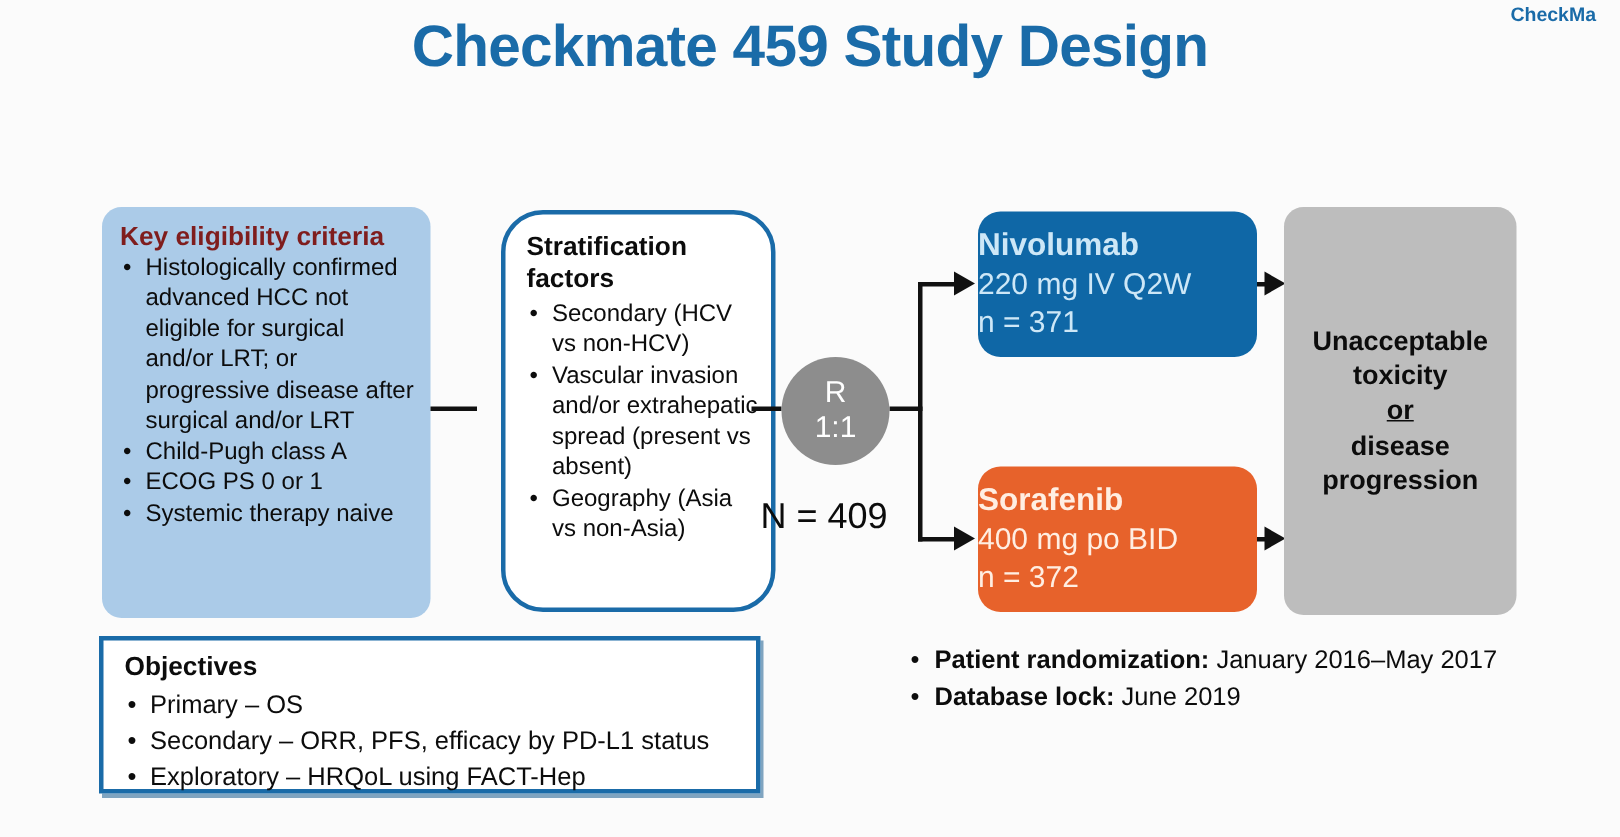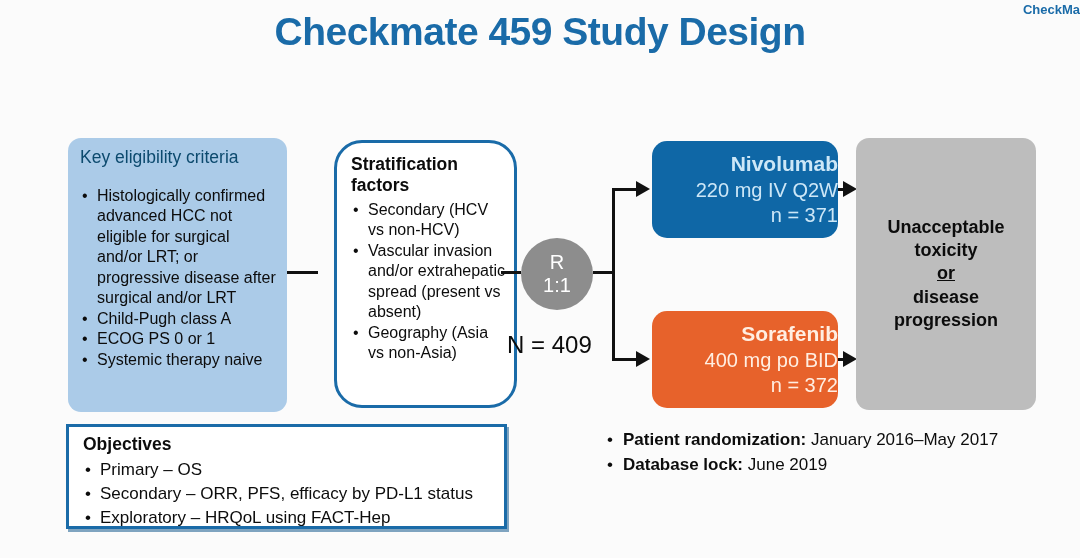--- a/index.html
+++ b/index.html
@@ -22,21 +22,21 @@
     top: 10px; left: 0;
     width: 100%;
     text-align: center;
     font-size: 39px;
     font-weight: bold;
     color: #1a6ba8;
     letter-spacing: -0.5px;
   }
   .watermark {
     position: absolute;
-    top: 2px; right: 0px;
+    top: 2px; right: 16px;
     font-size: 13px;
     font-weight: bold;
     color: #1a6ba8;
     white-space: nowrap;
   }
 
   .nct {
     position: absolute;
     left: 78px; top: 110px;
     font-size: 19px;
@@ -49,23 +49,23 @@
 
   .eligibility {
     left: 68px; top: 138px;
     width: 219px; height: 274px;
     background: #abcbe8;
     border-radius: 13px;
     padding: 9px 10px 8px 12px;
   }
   .eligibility h3 {
     font-size: 17.5px;
-    font-weight: normal;
-    color: #0c4a6e;
-    margin-bottom: 18px;
+    font-weight: bold;
+    color: #7f1d1d;
+    margin-bottom: 1px;
   }
   ul.bullets { list-style: none; }
   ul.bullets li {
     position: relative;
     padding-left: 17px;
     font-size: 16px;
     line-height: 1.28;
     color: #0c0c0c;
   }
   ul.bullets li::before {
@@ -115,34 +115,34 @@
   }
 
   
   .arm {
     position: absolute;
     left: 652px;
     width: 186px; height: 97px;
     border-radius: 15px;
     display: flex;
     flex-direction: column;
-    align-items: flex-end;
+    align-items: flex-start;
     justify-content: center;
     text-align: center;
     line-height: 1.25;
   }
   .arm-nivolumab { top: 141px; background: #0f67a6; color: #cde7f7; }
   .arm-sorafenib { top: 311px; background: #e7622b; color: #ffeee2; }
   .arm .arm-name { font-size: 21px; font-weight: bold; }
   .arm .arm-dose, .arm .arm-n { font-size: 20px; }
 
   
   .outcome {
     left: 856px; top: 138px;
-    width: 180px; height: 272px;
+    width: 155px; height: 272px;
     background: #bdbdbd;
     border-radius: 13px;
     display: flex;
     flex-direction: column;
     align-items: center;
     justify-content: center;
     text-align: center;
     font-size: 18px;
     font-weight: bold;
     color: #0c0c0c;

